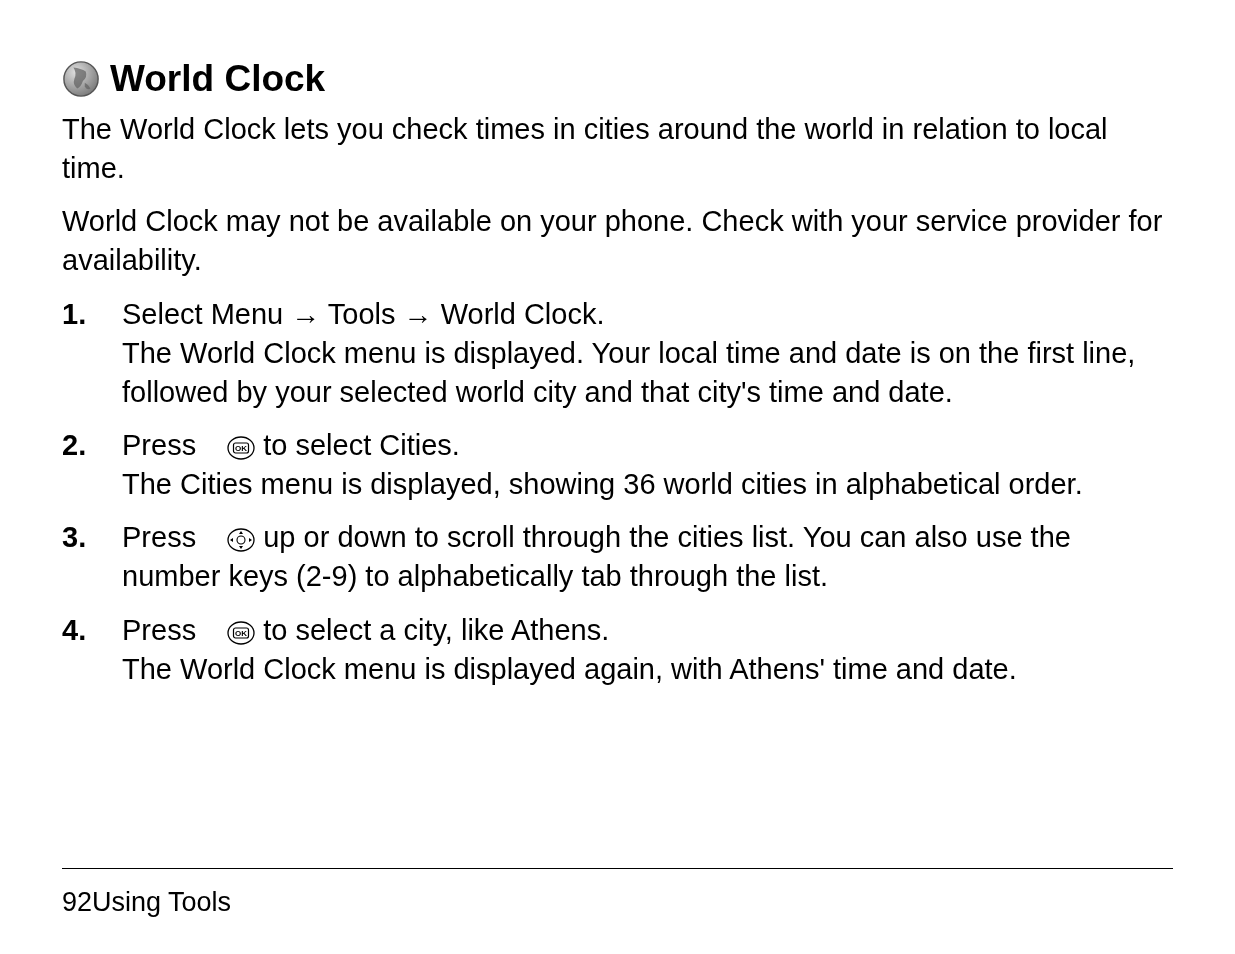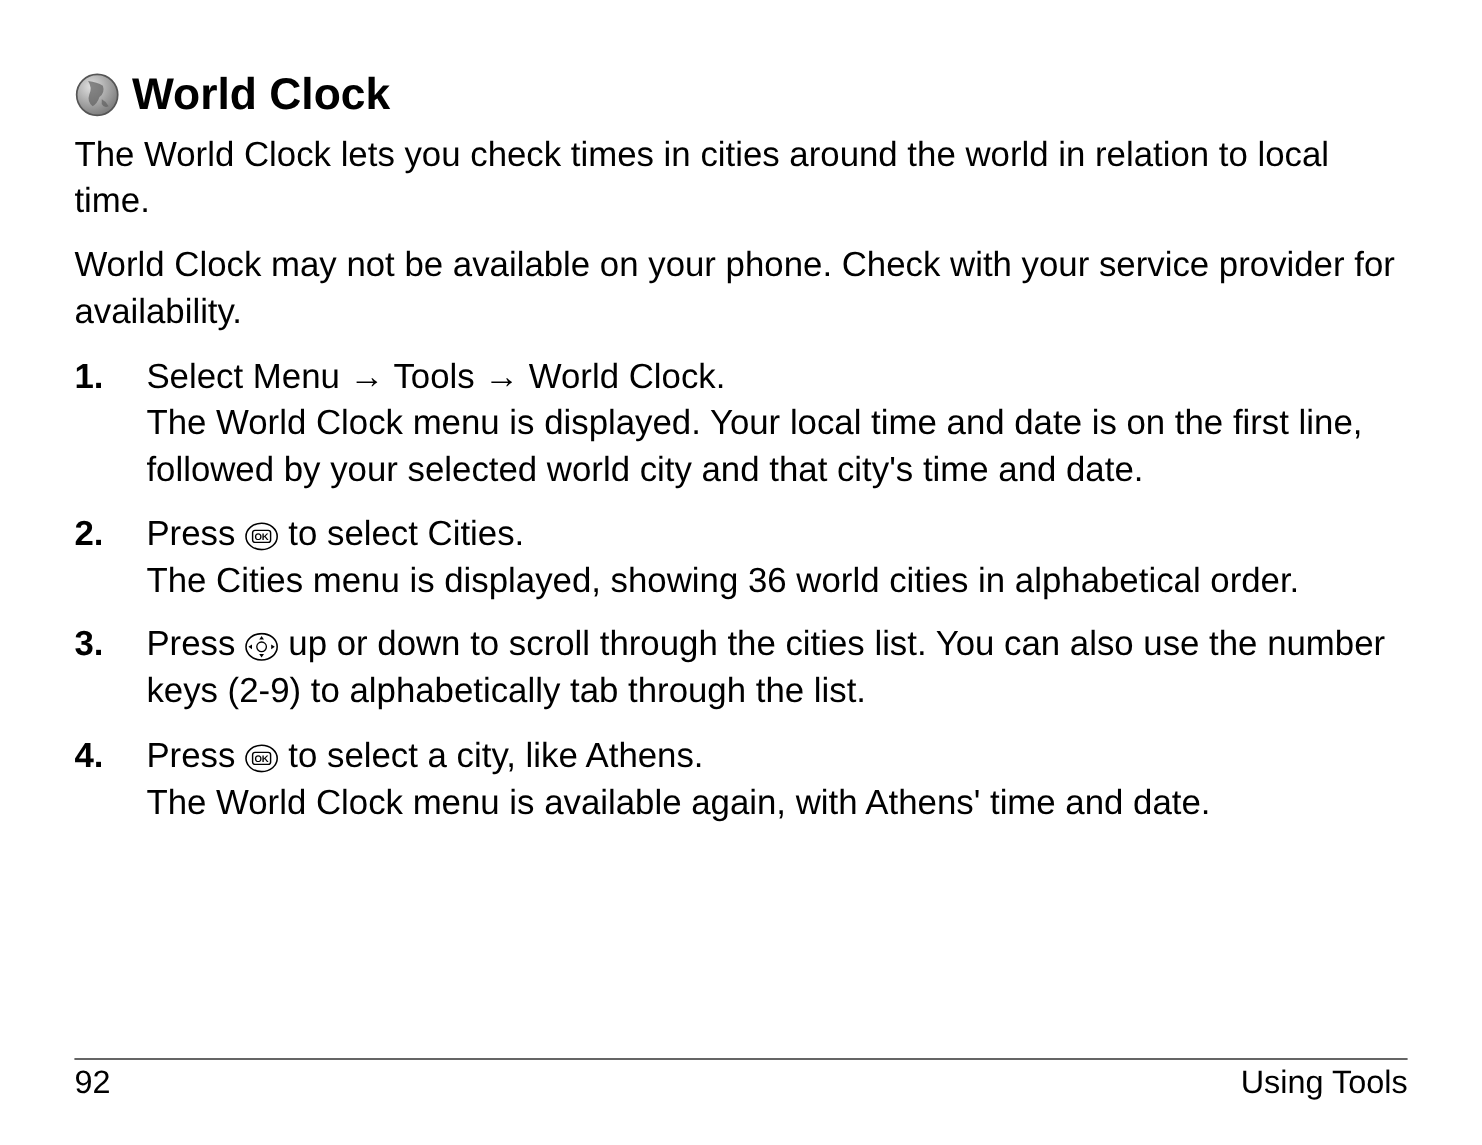--- a/index.html
+++ b/index.html
@@ -67,30 +67,31 @@
       font-weight: normal;
     }
     .arrow {
       font-family: Arial, sans-serif;
     }
     .key-icon {
       display: inline-block;
       vertical-align: -5px;
       width: 28px;
       height: 24px;
+      margin-left: 23px;
     }
     .footer {
       position: absolute;
       bottom: 36px;
       left: 62px;
       right: 62px;
       border-top: 1.5px solid #000;
-      padding-top: 4px;
+      padding-top: 18px;
       display: flex;
-      justify-content: space-between;
+      justify-content: flex-start;
       font-size: 27px;
     }
   </style>
 </head>
 <body>
 
 <div class="heading-row">
   <span class="globe-icon">
     <svg viewBox="0 0 40 40" width="38" height="38">
       <defs>
@@ -144,21 +145,21 @@
   </li>
 
   <li>
     <span class="step-line">
       <span>Press </span><span class="key-icon"><svg viewBox="0 0 28 24" width="28" height="24">
             <ellipse cx="14" cy="12" rx="13" ry="11" fill="none" stroke="#000" stroke-width="1.3"></ellipse>
             <rect x="6.5" y="7" width="15" height="10" rx="2" fill="none" stroke="#000" stroke-width="1.2"></rect>
             <text x="14" y="15" font-size="8" text-anchor="middle" font-family="Arial" font-weight="bold">OK</text>
           </svg></span><span> to select a city, like Athens.</span>
     </span>
-    <span class="step-detail">The World Clock menu is available again, with Athens' time and date.</span>
+    <span class="step-detail">The World Clock menu is displayed again, with Athens' time and date.</span>
   </li>
 
 </ol>
 
 <div class="footer">
   <span>92</span>
   <span>Using Tools</span>
 </div>
 
 </body></html>

